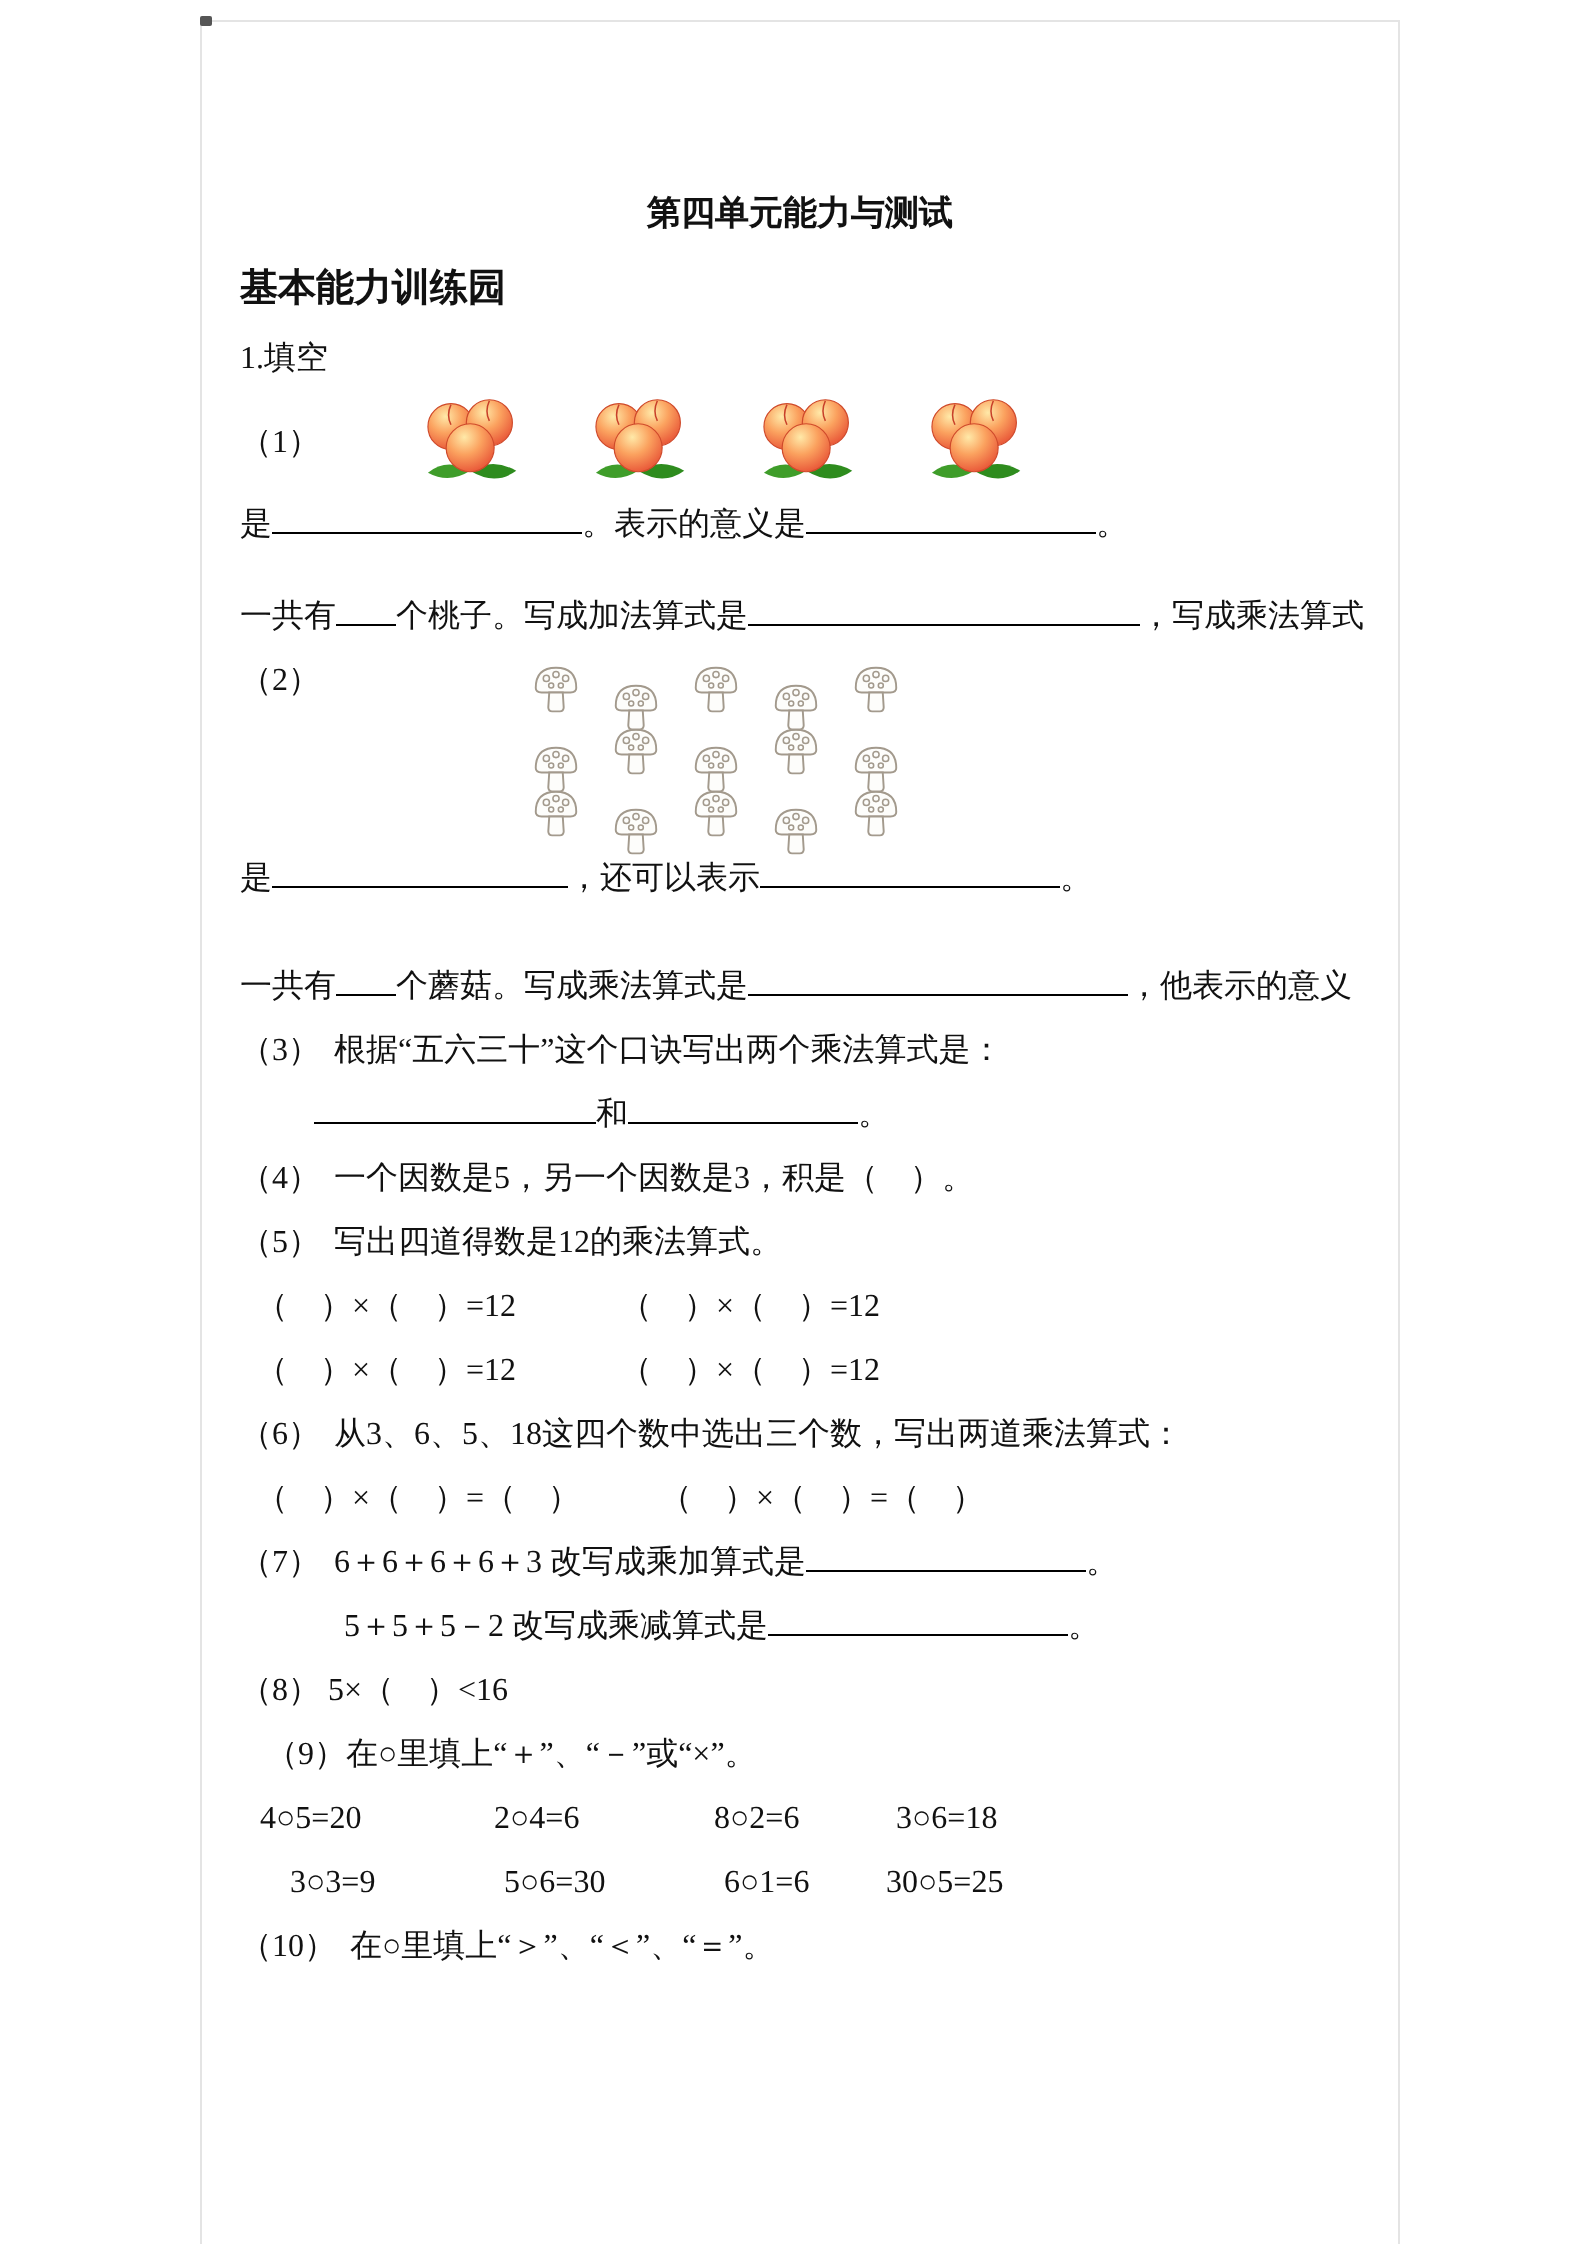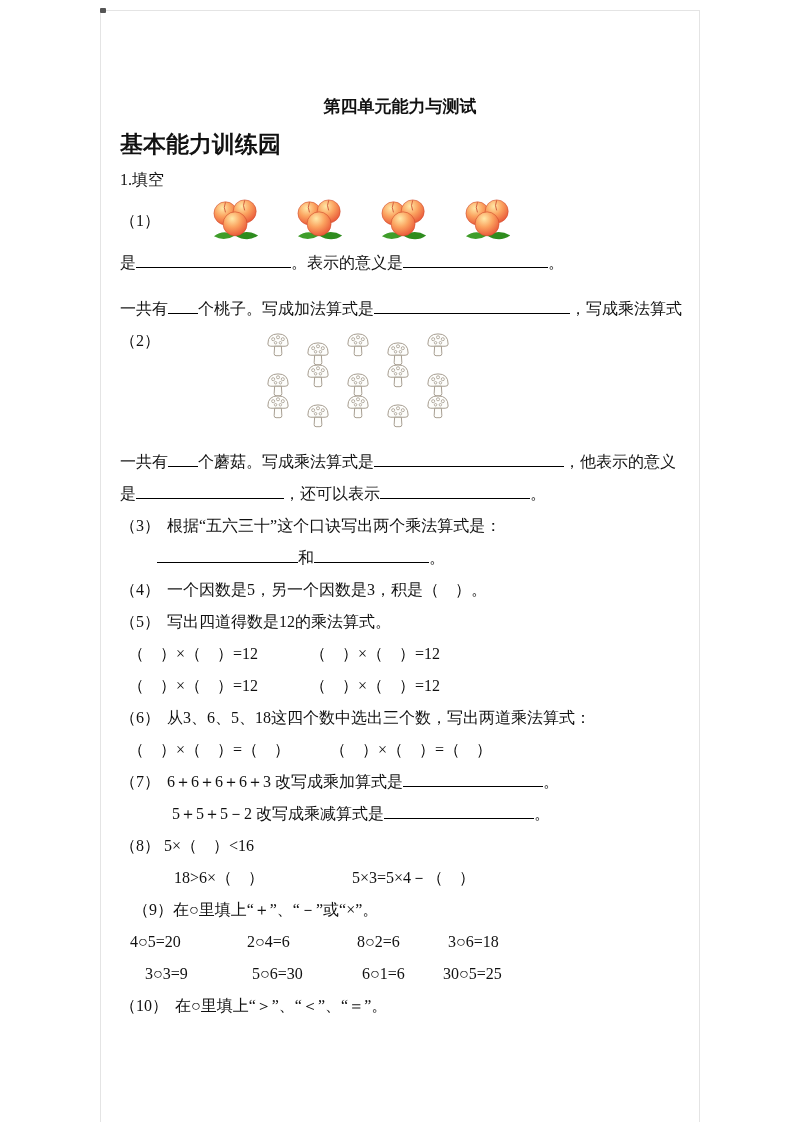--- a/index.html
+++ b/index.html
@@ -3,21 +3,21 @@
 <meta charset="utf-8">
 <style>
   html,body{margin:0;padding:0;background:#fff;}
   .page{position:relative;width:793px;height:1122px;background:#fff;overflow:hidden;
         font-family:"Liberation Serif","DejaVu Serif",serif;color:#111;}
   .frame{position:absolute;left:100px;top:10px;width:598px;height:1120px;
          border:1px solid #e4e4e4;border-bottom:none;pointer-events:none;}
   .corner-mark{position:absolute;left:100px;top:8px;width:6px;height:5px;background:#555;border-radius:1px;}
   .content{position:absolute;left:120px;top:94px;width:560px;font-size:16px;}
   .title{font-weight:bold;text-align:center;font-size:17px;line-height:26px;}
-  .section{font-weight:bold;font-size:23px;line-height:26px;margin-top:12px;}
+  .section{font-weight:bold;font-size:19px;line-height:26px;margin-top:12px;}
   .q1{line-height:26px;margin-top:9px;}
   .line{line-height:32px;height:32px;white-space:nowrap;}
   .lbl-inline{margin-right:7px;}
   
   .blank{display:inline-block;height:15px;border-bottom:1px solid #000;}
   .w30{width:30px}.w196{width:196px}.w155{width:155px}.w145{width:145px}
   .w190{width:190px}.w148{width:148px}.w150{width:150px}
   .w141{width:141px}.w115{width:115px}.w140{width:140px}
   
   .peach-row{display:flex;align-items:center;margin-top:2px;height:52px;}
@@ -215,25 +215,25 @@
           </svg>
   </span>
 
   <span class="mush">
     <svg viewBox="0 0 26 28">
             <use href="#sym-mush"></use>
           </svg>
   </span>
 </div>
 
+    <div class="line">
+      <span>是</span><span class="blank w148"></span><span>，还可以表示</span><span class="blank w150"></span><span>。</span>
+    </div>
     <div class="line after-mush">
       <span>一共有</span><span class="blank w30"></span><span>个蘑菇。写成乘法算式是</span><span class="blank w190"></span><span>，他表示的意义</span>
-    </div>
-    <div class="line">
-      <span>是</span><span class="blank w148"></span><span>，还可以表示</span><span class="blank w150"></span><span>。</span>
     </div>
 
     <div class="line">
       <span class="lbl-inline">（3）</span><span>根据“五六三十”这个口诀写出两个乘法算式是：</span>
     </div>
     <div class="line ind37">
       <span class="blank w141"></span><span>和</span><span class="blank w115"></span><span>。</span>
     </div>
 
     <div class="line">
@@ -263,24 +263,20 @@
     <div class="line">
       <span class="lbl-inline">（7）</span><span>6＋6＋6＋6＋3 改写成乘加算式是</span><span class="blank w140"></span><span>。</span>
     </div>
     <div class="line ind52">
       <span>5＋5＋5－2 改写成乘减算式是</span><span class="blank w150"></span><span>。</span>
     </div>
 
     <div class="line row8">
       <span class="lbl">（8）</span>
         <span class="c1">5×（　）&lt;16</span>
-    </div>
-    <div class="line row8 row8b">
-      <span class="c1">18&gt;6×（　）</span>
-        <span>5×3=5×4－（　）</span>
     </div>
 
     <div class="line ind13">
       <span>（9）</span><span>在○里填上“＋”、“－”或“×”。</span>
     </div>
     <div class="line row9 row9a">
       <span class="s1">4○5=20</span>
         <span class="s2">2○4=6</span>
         <span class="s3">8○2=6</span>
         <span>3○6=18</span>

